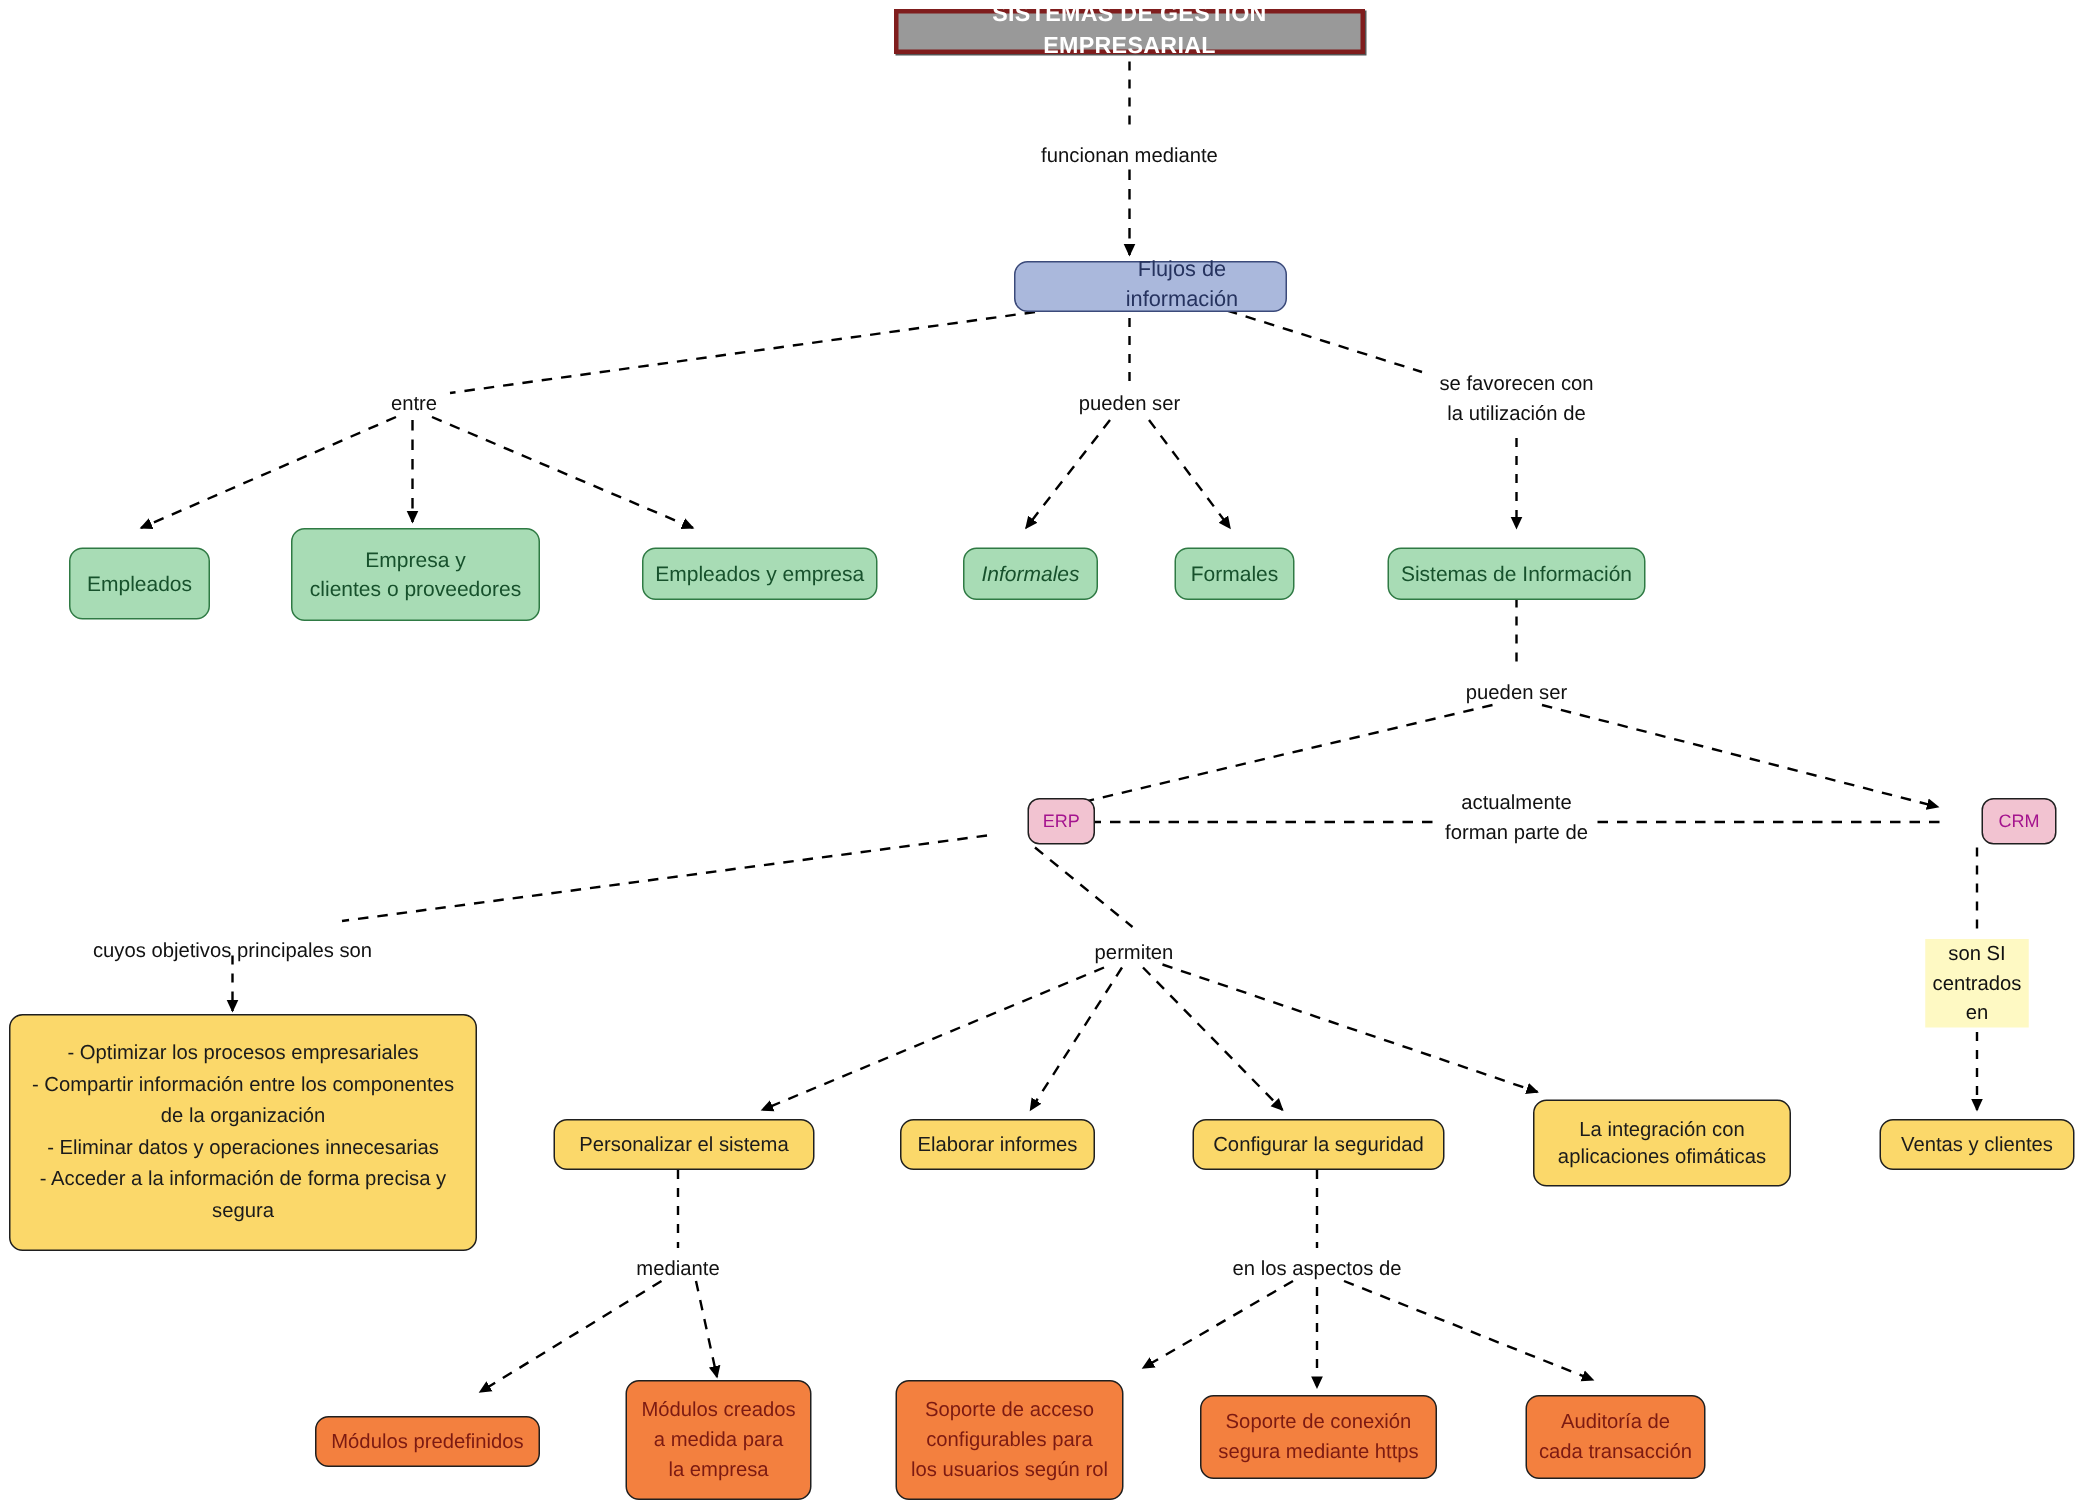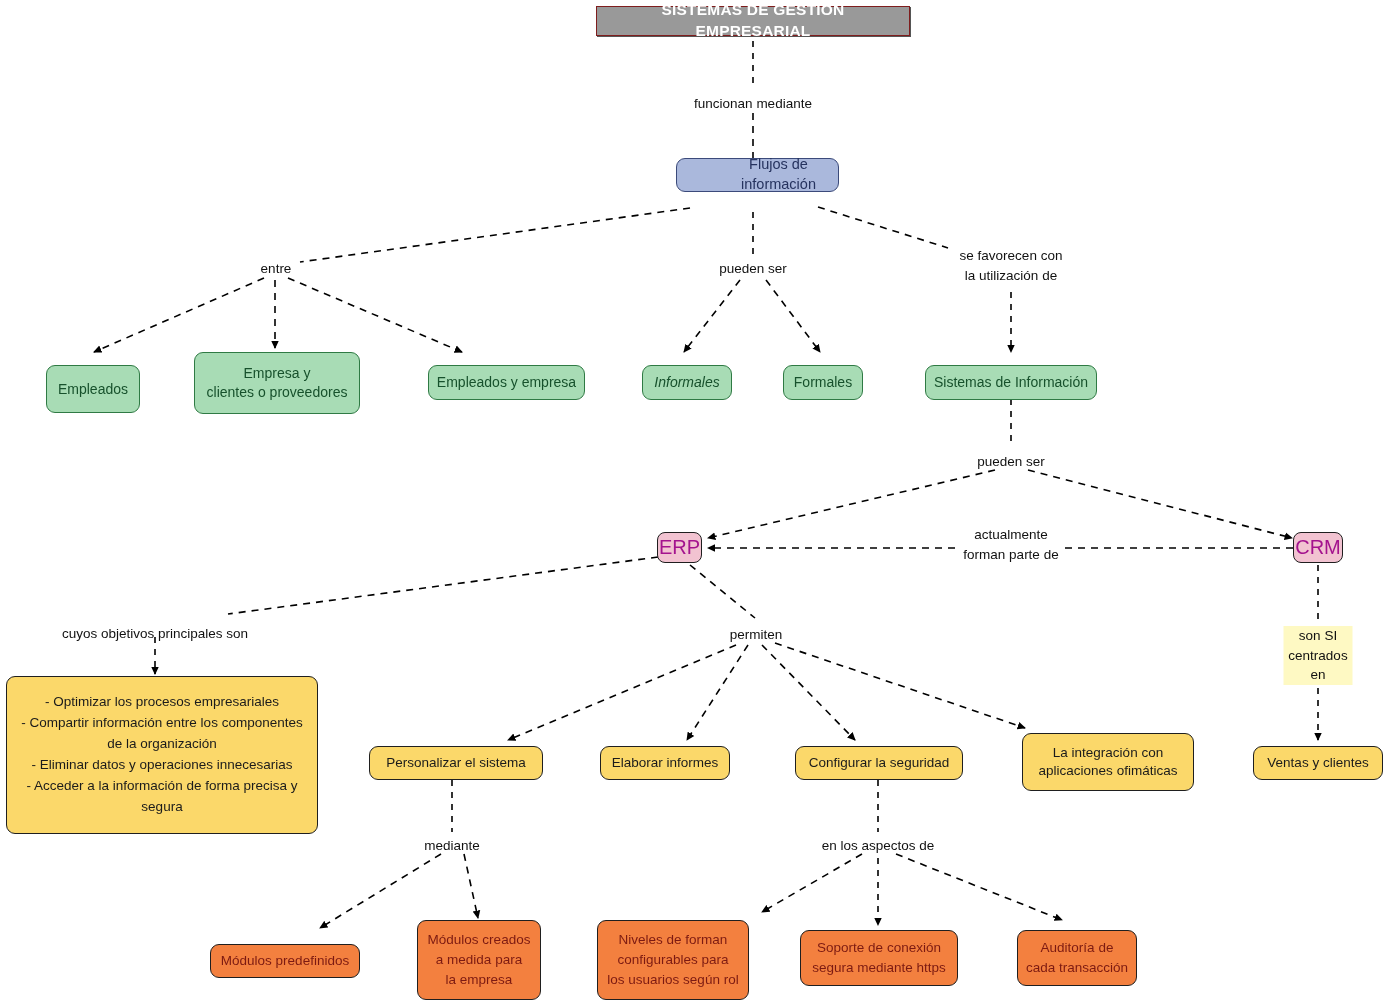--- a/index.html
+++ b/index.html
@@ -28,21 +28,21 @@
     justify-content:center;
     text-align:center;
     border-radius:9px;
     line-height:1.35;
     white-space:pre-line;
     padding:2px 6px;
   }
   
   .node.title{
     background:#999999;
-    border:1px solid #7f1d1d;
+    border:3px solid #7f1d1d;
     border-radius:0;
     color:#ffffff;
     font-weight:bold;
     font-size:15.5px;
     letter-spacing:.2px;
     box-shadow:1px 1px 0 #555;
   }
   
   .node.blue{
     background:#aab8dc;
@@ -55,22 +55,23 @@
     background:#a8dcb5;
     border:1.6px solid #2f7a44;
     color:#17512c;
     font-size:14px;
   }
   
   .node.pink{
     background:#f2c3d1;
     border:1.8px solid #1f1f1f;
     color:#a4138e;
-    font-size:20px;
+    font-size:12px;
     border-radius:8px;
+    margin-left:28px;
   }
   
   .node.yellow{
     background:#fbd86a;
     border:1.8px solid #1f1f1f;
     color:#1b1b1b;
     font-size:13.5px;
   }
   .node.yellow.big{
     font-size:13.5px;
@@ -152,21 +153,21 @@
 
       <line x1="878" y1="780" x2="878" y2="832" stroke-dasharray="6,6"></line>
       <line x1="862" y1="854" x2="762" y2="912" marker-end="url(#ah)"></line>
       <line x1="878" y1="858" x2="878" y2="925" marker-end="url(#ah)" stroke-dasharray="6,6"></line>
       <line x1="896" y1="854" x2="1062" y2="920" marker-end="url(#ah)"></line>
     </g>
   </svg>
 
   <div class="node title" style="left:596px; top:6px; width:314px; height:30px;">SISTEMAS DE GESTIÓN EMPRESARIAL</div>
 
-  <div class="node blue" style="left:676px; top:158px; width:163px; height:34px;padding-left:48px;">Flujos de información</div>
+  <div class="node blue" style="left:676px; top:174px; width:182px; height:34px;padding-left:48px;">Flujos de información</div>
 
   <div class="node green" style="left:46px; top:365px; width:94px; height:48px;">Empleados</div>
 
   <div class="node green" style="left:194px; top:352px; width:166px; height:62px;">Empresa y
 clientes o proveedores</div>
 
   <div class="node green" style="left:428px; top:365px; width:157px; height:35px;">Empleados y empresa</div>
 
   <div class="node green" style="left:642px; top:365px; width:90px; height:35px;font-style:italic;">Informales</div>
 
@@ -195,21 +196,21 @@
 aplicaciones ofimáticas</div>
 
   <div class="node yellow" style="left:1253px; top:746px; width:130px; height:34px;">Ventas y clientes</div>
 
   <div class="node orange" style="left:210px; top:944px; width:150px; height:34px;">Módulos predefinidos</div>
 
   <div class="node orange" style="left:417px; top:920px; width:124px; height:80px;">Módulos creados
 a medida para
 la empresa</div>
 
-  <div class="node orange" style="left:597px; top:920px; width:152px; height:80px;">Niveles de forman
+  <div class="node orange" style="left:597px; top:920px; width:152px; height:80px;">Soporte de acceso
 configurables para
 los usuarios según rol</div>
 
   <div class="node orange" style="left:800px; top:930px; width:158px; height:56px;">Soporte de conexión
 segura mediante https</div>
 
   <div class="node orange" style="left:1017px; top:930px; width:120px; height:56px;">Auditoría de
 cada transacción</div>
 
   <div class="elabel" style="left:753px; top:94px;">funcionan mediante</div>

